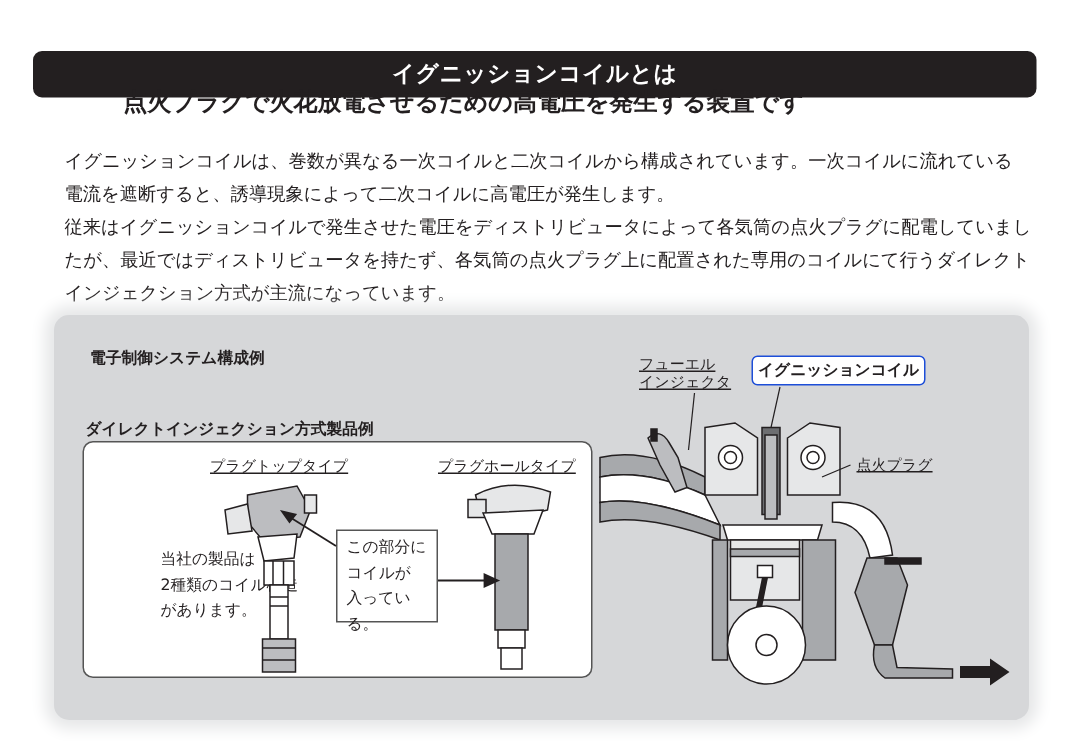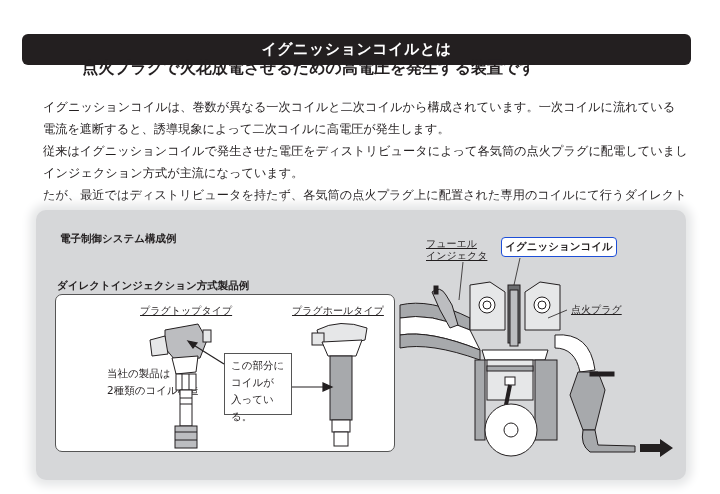--- a/index.html
+++ b/index.html
@@ -58,35 +58,36 @@
 <div class="banner">
   <span>イグニッションコイルとは</span>
 </div>
 
 <div class="subtitle">点火プラグで火花放電させるための高電圧を発生する装置です</div>
 
 <div class="body-text">
   <p>イグニッションコイルは、巻数が異なる一次コイルと二次コイルから構成されています。一次コイルに流れている</p>
   <p>電流を遮断すると、誘導現象によって二次コイルに高電圧が発生します。</p>
   <p>従来はイグニッションコイルで発生させた電圧をディストリビュータによって各気筒の点火プラグに配電していまし</p>
+  <p>たが、最近ではディストリビュータを持たず、各気筒の点火プラグ上に配置された専用のコイルにて行うダイレクト</p>
   <p>インジェクション方式が主流になっています。</p>
-  <p>たが、最近ではディストリビュータを持たず、各気筒の点火プラグ上に配置された専用のコイルにて行うダイレクト</p>
 </div>
 
 <div class="panel"></div>
 <div class="panel-title">電子制御システム構成例</div>
 <div class="products-title">ダイレクトインジェクション方式製品例</div>
 <div class="product-box"></div>
 
 <div class="lbl" style="left:140px; top:304px;">プラグトップタイプ</div>
 <div class="lbl" style="left:292px; top:304px;">プラグホールタイプ</div>
 
 <div class="note-left">
   <div>当社の製品は</div>
   <div>2種類のコイル構造</div>
+  <div>があります。</div>
 </div>
 
 <div class="callout">
   <div>この部分に</div>
   <div>コイルが</div>
   <div>入っている。</div>
 </div>
 
 <svg class="diagram-svg" width="720" height="494" viewBox="0 0 720 494">
 

